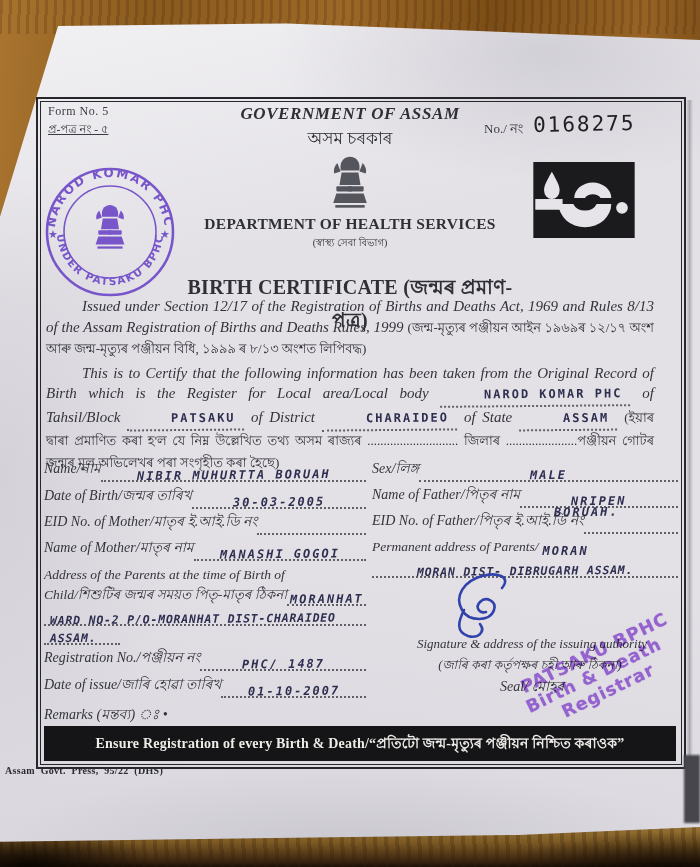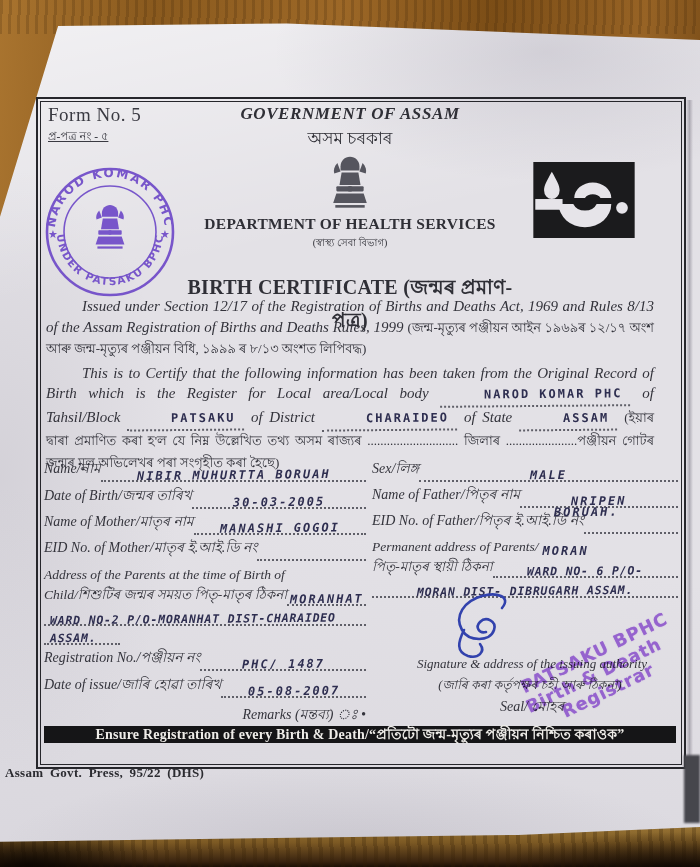--- a/index.html
+++ b/index.html
@@ -25,21 +25,21 @@
       #e3e1e6;
     filter:drop-shadow(0 3px 5px rgba(30,18,5,.45));}
   .doc{position:absolute;inset:0;z-index:2;}
   .frame{position:absolute;left:36px;top:97px;width:646px;height:668px;border:2px solid #26262b;}
   .frame::after{content:"";position:absolute;inset:2px;border:1px solid #26262b;}
   .crease{position:absolute;left:686px;top:100px;width:7px;height:660px;
     background:linear-gradient(90deg,transparent,rgba(90,85,100,.38),transparent);}
   .dark-strip{position:absolute;left:684px;top:755px;width:16px;height:68px;background:#46464c;filter:blur(1px);}
 
   .form-no{position:absolute;left:48px;top:104px;color:#3a3a42;}
-  .form-no .l1{font-size:19px;letter-spacing:.5px;}
+  .form-no .l1{font-size:12px;letter-spacing:.5px;}
   .form-no .l2{font-size:11.5px;margin-top:2px;text-decoration:underline;}
 
   .hdr-center{position:absolute;left:170px;top:104px;width:360px;text-align:center;color:#2f2f36;}
   .govt{font-size:17px;font-weight:bold;letter-spacing:.6px;font-style:italic;}
   .govt-as{font-size:17px;margin-top:1px;}
   .emblem{display:block;margin:2px auto 0 auto;color:#55555e;}
   .dept{font-size:15.5px;font-weight:bold;margin-top:4px;letter-spacing:.3px;}
   .dept-as{font-size:10px;margin-top:2px;}
   .cert-title{font-size:20px;font-weight:bold;margin-top:20px;letter-spacing:.3px;}
 
@@ -76,24 +76,24 @@
   .cap{font-size:13px;height:20px;text-align:center;padding-left:14px;white-space:nowrap;}
   .cap-as{font-size:12.5px;height:19px;text-align:center;padding-left:10px;}
   .seal-line{font-size:14px;height:24px;padding-left:128px;}
 
   .office-stamp{position:absolute;left:520px;top:630px;width:210px;transform:rotate(-26deg);
     color:#8040c8;font-family:"DejaVu Sans",sans-serif;font-weight:800;font-size:17.5px;
     letter-spacing:1px;opacity:.78;mix-blend-mode:multiply;text-shadow:0 0 1px rgba(128,64,200,.7);}
   .office-stamp .s2{margin-left:-4px;}
   .office-stamp .s3{margin-left:26px;}
 
-  .banner{position:absolute;left:44px;top:726px;width:632px;height:17px;background:#151517;
+  .banner{position:absolute;left:44px;top:726px;width:632px;height:35px;background:#151517;
     display:flex;align-items:center;justify-content:center;}
   .banner span{color:#eeece8;font-weight:bold;font-size:14px;letter-spacing:.2px;white-space:nowrap;}
-  .press{position:absolute;left:5px;top:765px;font-weight:bold;font-size:13px;color:#2c2c31;letter-spacing:.3px;word-spacing:3px;font-family:Liberation Serif, serif;}
+  .press{position:absolute;left:5px;top:765px;font-weight:bold;font-size:10px;color:#2c2c31;letter-spacing:.3px;word-spacing:3px;font-family:Liberation Serif, serif;}
 </style>
 </head>
 <body>
 
 <div class="page">
   <svg width="0" height="0" style="position:absolute">
     <defs>
       <symbol id="ashoka" viewBox="0 0 40 52">
         <path d="M20 1c-5 0-9 4-9 9v4h18v-4c0-5-4-9-9-9z"></path>
         <path d="M8 7c-3 3-4 7-3 10l6-2z"></path>
@@ -127,20 +127,24 @@
           <use href="#ashoka"></use>
         </svg>
       <div class="dept">DEPARTMENT OF HEALTH SERVICES</div>
       <div class="dept-as">(স্বাস্থ্য সেবা বিভাগ)</div>
       <div class="cert-title">
         <span>BIRTH CERTIFICATE</span>
         <span>(জন্মৰ প্ৰমাণ-পত্ৰ)</span>
       </div>
     </div>
 
+    <div class="serial">
+      <span class="serial-label">No./ নং</span>
+      <span class="serial-no">0168275</span>
+    </div>
 
     <svg class="logo" width="102" height="76" viewBox="0 0 104 78">
       <rect width="104" height="78" fill="#1b1b1d"></rect>
       <path d="M19 10c-5 9-8 14-8 19a8 9 0 0 0 16 0c0-5-3-10-8-19z" fill="#e6e4e9"></path>
       <rect x="2" y="38" width="28" height="11" fill="#e6e4e9"></rect>
       <path d="M26 43 A 27 24 0 0 0 80 43 L65 43 A 13 11 0 0 1 41 43 Z" fill="#e6e4e9"></path>
       <path d="M42 37 A 19 16 0 0 1 80 37 L69 37 A 9 7 0 0 0 53 37 Z" fill="#e6e4e9"></path>
       <circle cx="91" cy="47" r="6" fill="#e6e4e9"></circle>
     </svg>
 
@@ -193,28 +197,28 @@
             <span class="hw">NIBIR MUHURTTA BORUAH</span>
           </span>
       </div>
       <div class="frow">
         <span class="lbl">Date of Birth/জন্মৰ তাৰিখ</span>
         <span class="fill">
             <span class="hw">30-03-2005</span>
           </span>
       </div>
       <div class="frow h26">
-        <span class="lbl">Name of Mother/মাতৃৰ নাম</span>
-        <span class="fill">
-            <span class="hw">MANASHI GOGOI</span>
-          </span>
-      </div>
-      <div class="frow h26">
         <span class="lbl">EID No. of Mother/মাতৃৰ ই.আই.ডি নং</span>
         <span class="fill"></span>
+      </div>
+      <div class="frow h26">
+        <span class="lbl">Name of Mother/মাতৃৰ নাম</span>
+        <span class="fill">
+            <span class="hw">MANASHI GOGOI</span>
+          </span>
       </div>
       <div class="addr-lbl" style="margin-top:4px;">Address of the Parents at the time of Birth of</div>
       <div class="frow h21">
         <span class="lbl addr-lbl">Child/শিশুটিৰ জন্মৰ সময়ত পিতৃ-মাতৃৰ ঠিকনা</span>
         <span class="fill">
             <span class="hw">MORANHAT</span>
           </span>
       </div>
       <div class="frow h20 addrv">
         <span class="fill left-al">
@@ -228,24 +232,24 @@
       </div>
       <div class="frow h26">
         <span class="lbl">Registration No./পঞ্জীয়ন নং</span>
         <span class="fill">
             <span class="hw">PHC/ 1487</span>
           </span>
       </div>
       <div class="frow">
         <span class="lbl">Date of issue/জাৰি হোৱা তাৰিখ</span>
         <span class="fill">
-            <span class="hw">05-08-2007</span>
-          </span>
-      </div>
-      <div class="frow" style="height:30px;border-bottom:none;justify-content:flex-end;">
+            <span class="hw">01-10-2007</span>
+          </span>
+      </div>
+      <div class="frow" style="height:30px;border-bottom:none;">
         <span class="lbl">Remarks (মন্তব্য) ঃ •</span>
       </div>
     </div>
 
     <div class="col col-right">
       <div class="frow">
         <span class="lbl">Sex/লিঙ্গ</span>
         <span class="fill">
             <span class="hw">MALE</span>
           </span>
@@ -259,26 +263,20 @@
       </div>
       <div class="frow h26">
         <span class="lbl">EID No. of Father/পিতৃৰ ই.আই.ডি নং</span>
         <span class="fill"></span>
       </div>
       <div class="frow h20" style="margin-top:4px;">
         <span class="lbl addr-lbl">Permanent address of Parents/</span>
         <span class="hw" style="padding-left:4px;">MORAN</span>
       </div>
       <div class="frow h20 addrv">
-        <span class="lbl addr-lbl">পিতৃ-মাতৃৰ স্থায়ী ঠিকনা</span>
-        <span class="fill">
-            <span class="hw">WARD NO- 6 P/O-</span>
-          </span>
-      </div>
-      <div class="frow h20 addrv">
         <span class="fill">
             <span class="hw">MORAN DIST- DIBRUGARH ASSAM.</span>
           </span>
       </div>
       <div class="sig-block">
         <svg class="sig-svg" width="96" height="72" viewBox="0 0 96 72">
           <path d="M60 18 C70 6 54 2 40 6 C22 11 12 26 20 40 C27 52 48 52 52 40 C55 31 44 26 38 32 C33 37 37 44 44 42 M22 40 C16 52 14 62 26 66 C36 69 44 62 38 54" fill="none" stroke="#3242ad" stroke-width="2.6" stroke-linecap="round"></path>
         </svg>
       </div>
       <div class="cap">Signature &amp; address of the issuing authority</div>

